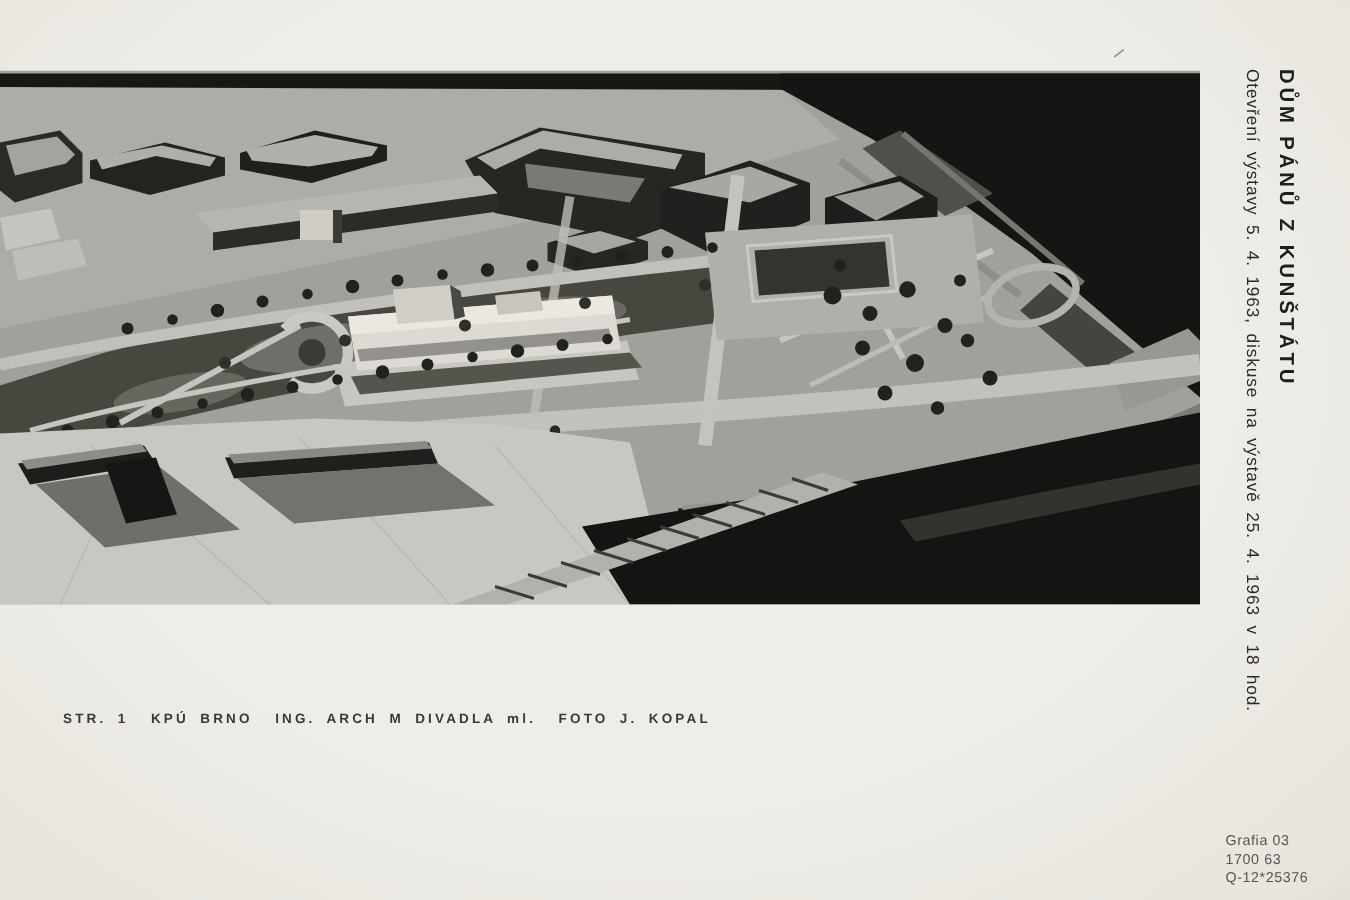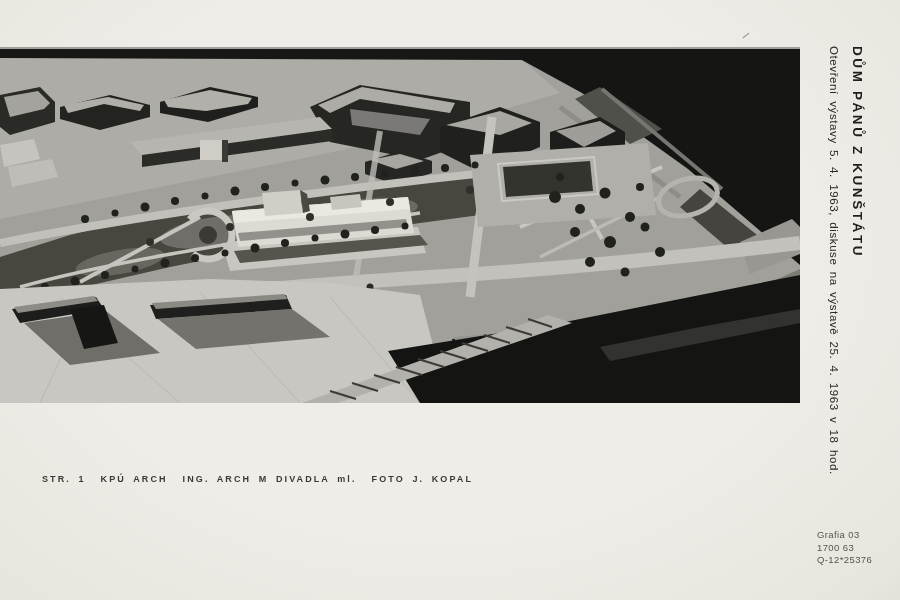--- a/index.html
+++ b/index.html
@@ -21,21 +21,21 @@
     position:absolute;left:828px;top:46px;
     writing-mode:vertical-rl;white-space:nowrap;
     font-size:11.5px;letter-spacing:0.6px;word-spacing:2.5px;color:#2b2a27;
   }
   .caption{
     position:absolute;left:42px;top:474px;
     display:flex;gap:15px;white-space:nowrap;
     font-size:9px;font-weight:bold;letter-spacing:2.1px;word-spacing:3px;color:#3a3934;
   }
   .imprint{
-    position:absolute;left:817px;top:529px;
+    position:absolute;left:817px;top:555px;
     font-size:9.5px;line-height:12.5px;letter-spacing:0.4px;color:#575550;
   }
   .pencil-tick{
     position:absolute;left:742px;top:35px;width:8px;height:0;
     border-top:1.5px solid #8e8b82;transform:rotate(-38deg);
   }
 </style>
 </head>
 <body>
 
@@ -229,21 +229,21 @@
   </svg>
 </div>
 
 <div class="pencil-tick"></div>
 
 <div class="spine-title">DŮM PÁNŮ Z KUNŠTÁTU</div>
 <div class="spine-subtitle">Otevření výstavy 5. 4. 1963, diskuse na výstavě 25. 4. 1963 v 18 hod.</div>
 
 <div class="caption">
   <span>STR. 1</span>
-  <span>KPÚ ARCH</span>
+  <span>KPÚ BRNO</span>
   <span>ING. ARCH M DIVADLA ml.</span>
   <span>FOTO J. KOPAL</span>
 </div>
 
 <div class="imprint">
   <div>Grafia 03</div>
   <div>1700 63</div>
   <div>Q-12*25376</div>
 </div>
 

